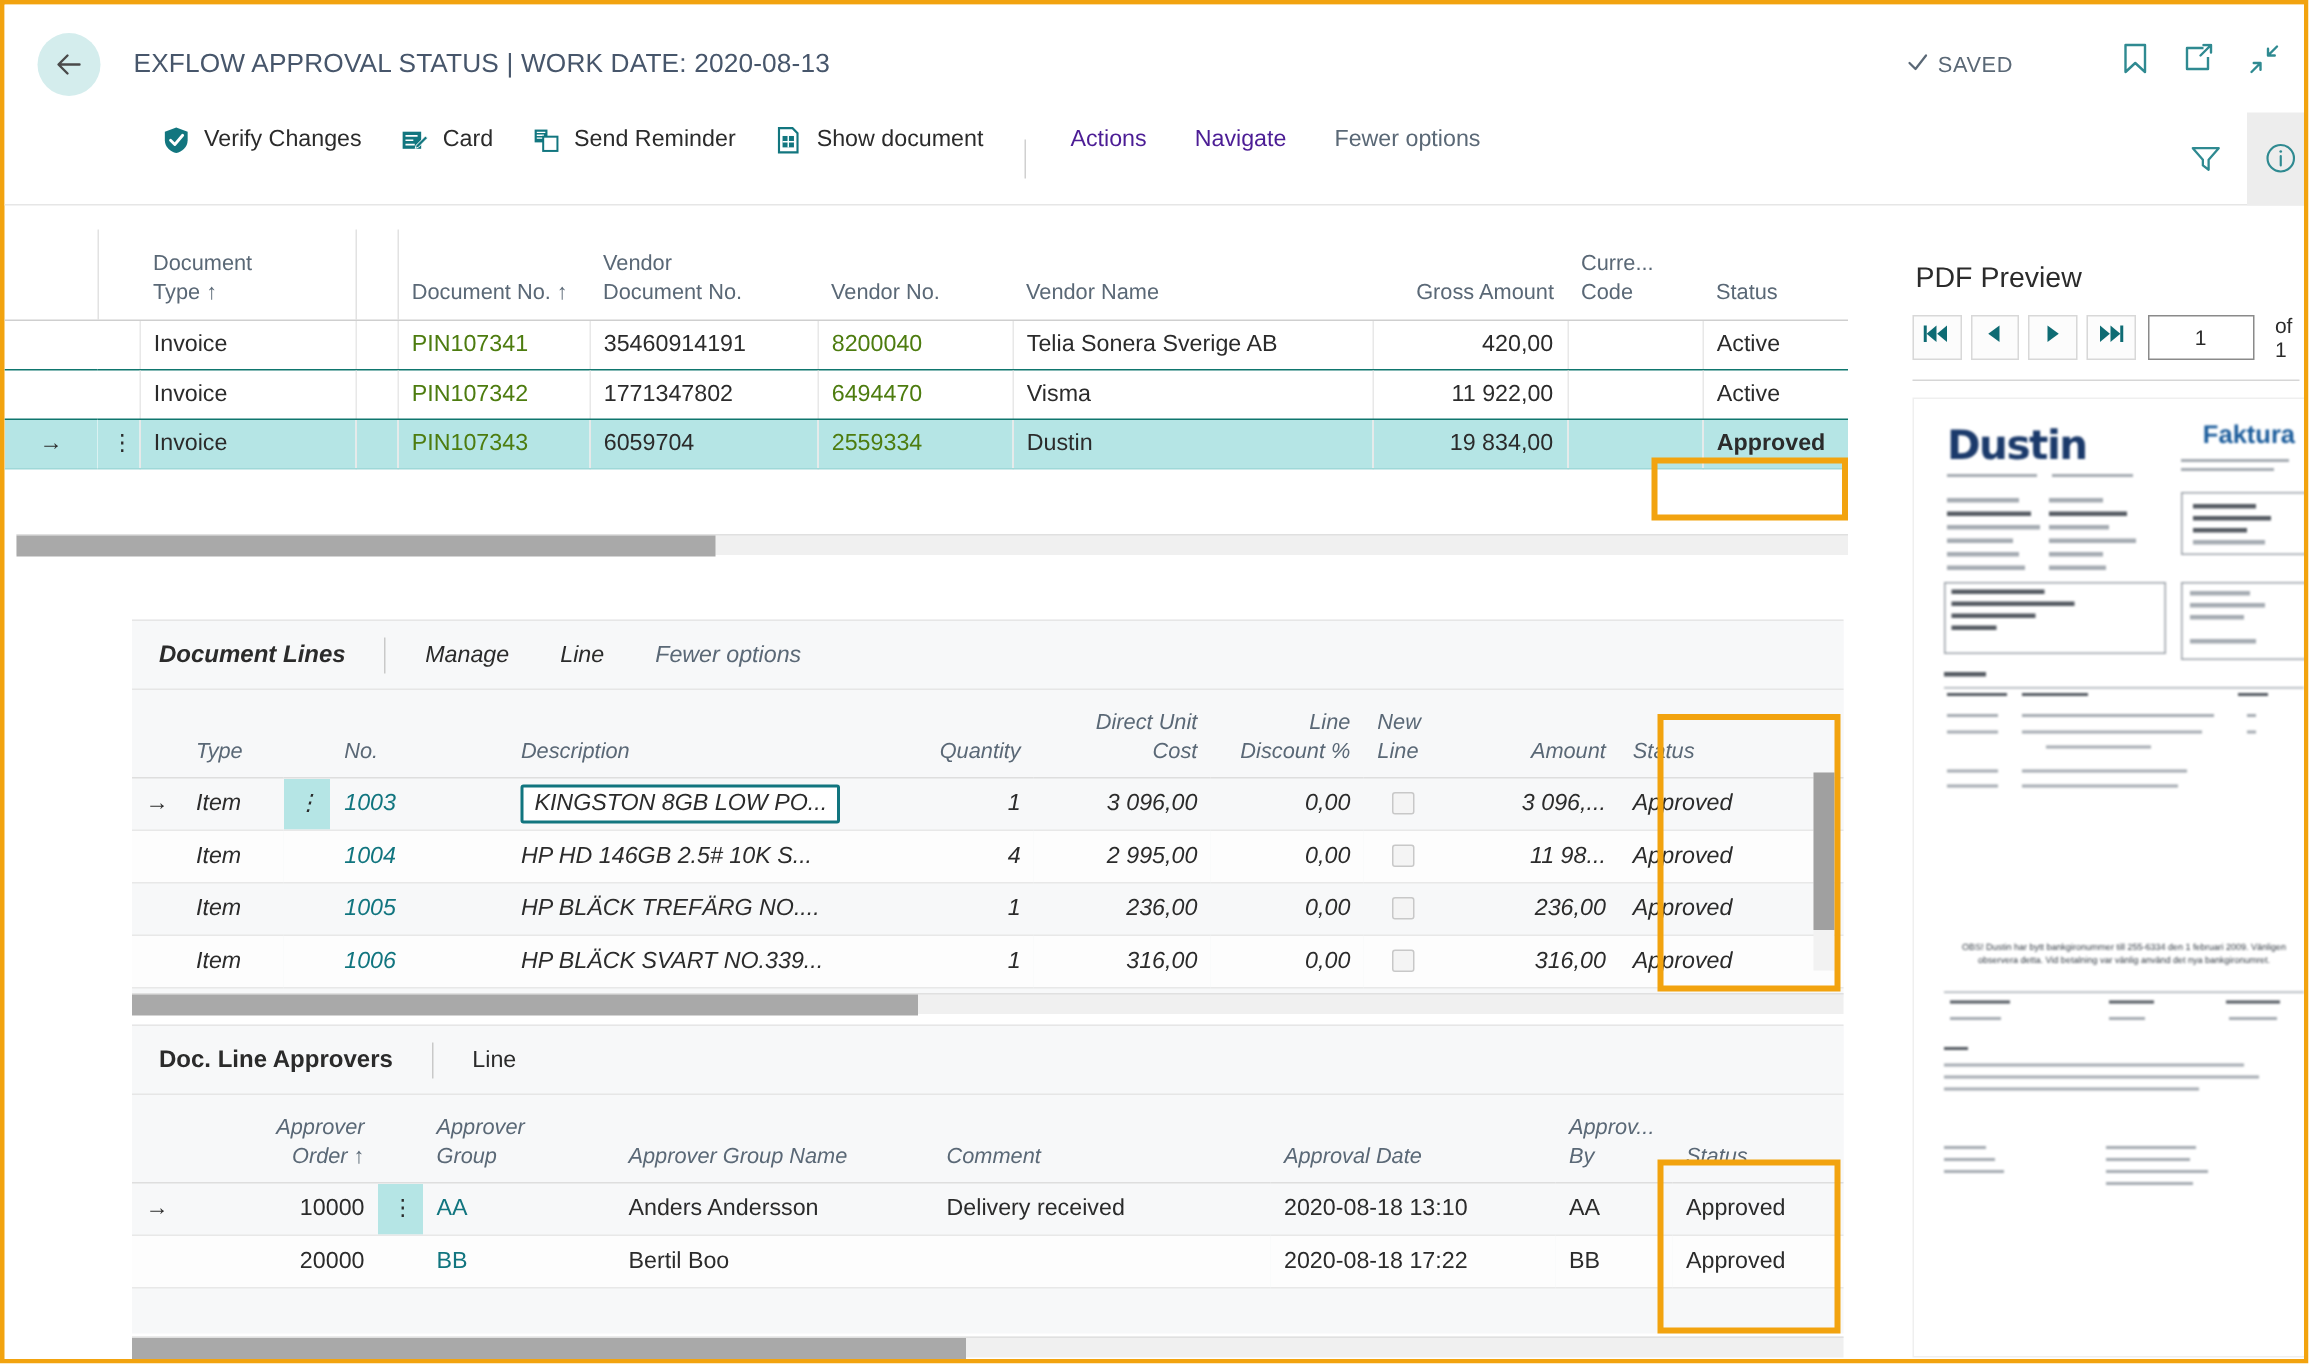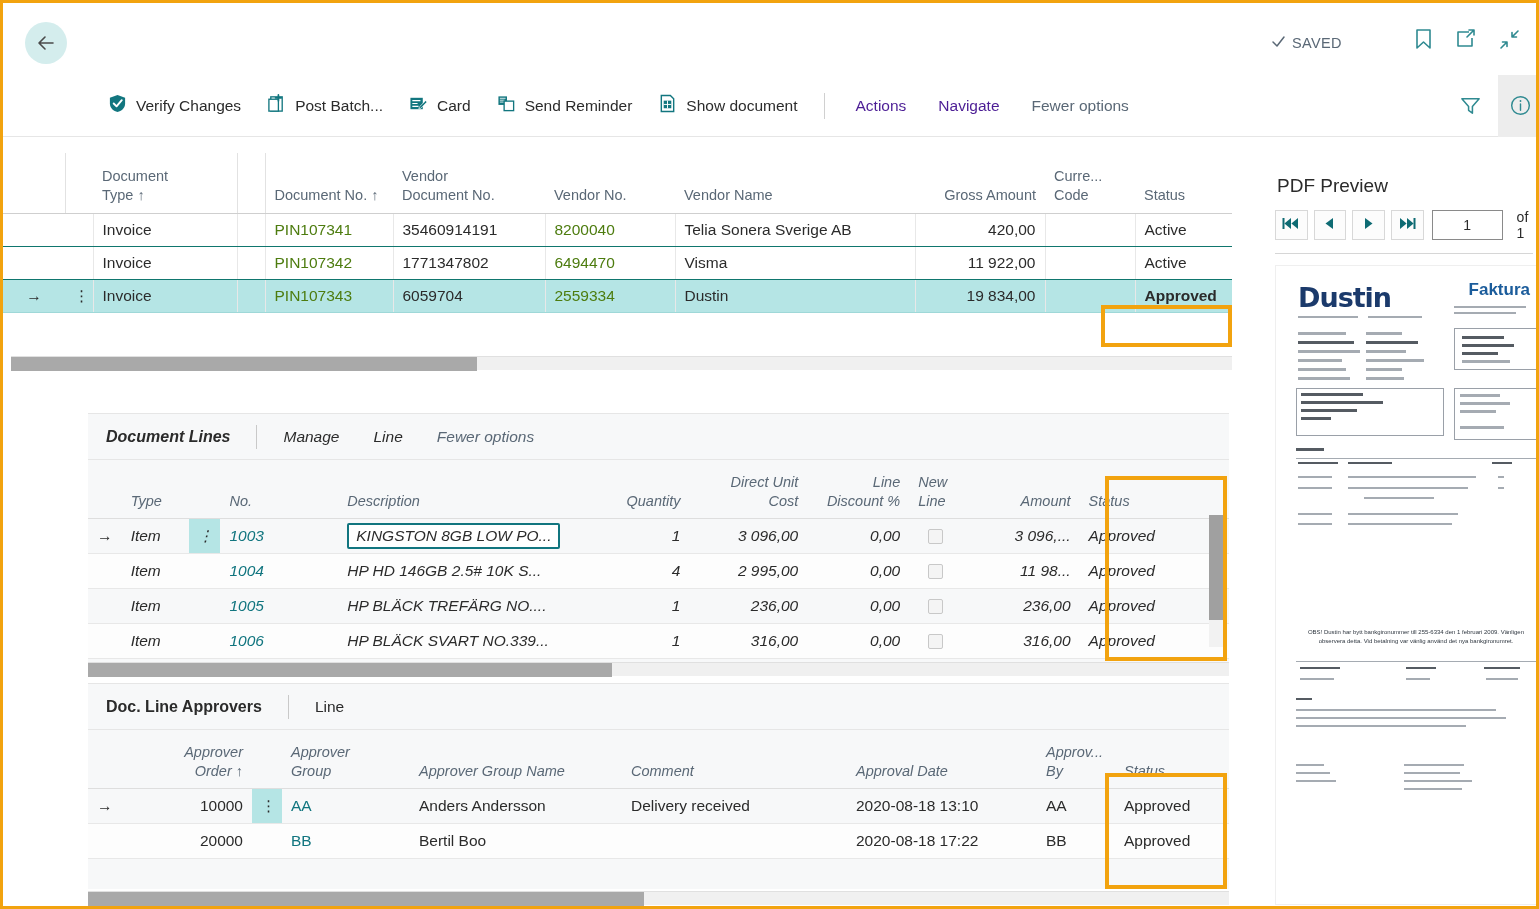--- a/index.html
+++ b/index.html
@@ -46,21 +46,21 @@
   .hdr-icons .ic { cursor: pointer; }
 
   
   .cmdbar {
     position: absolute; left: 0; top: 72px; width: 1539px; height: 62px;
     background: #ffffff;
     border-bottom: 1px solid #E6E6E6;
     display: flex; align-items: center;
   }
   .cmd {
-    display: flex; align-items: center; gap: 9px;
+    display: flex; gap: 9px;
     padding: 0 13px; height: 44px;
     font-size: 15.5px; color: #2B2B2B; cursor: pointer;
     white-space: nowrap;
   }
   .cmd:first-child { margin-left: 92px; }
   .cmd.plain { color: #4c1d95; padding: 0 16px; }
   .cmd.dim { color: #5A6876; }
   .cmd-sep {
     width: 1px; height: 26px; background: #D0D0D0; margin: 0 14px;
   }
@@ -222,20 +222,21 @@
 <div id="app">
 
   <div class="header">
     <div class="back-btn">
       <span>
         <svg width="24" height="24" viewBox="0 0 24 24" fill="none" stroke="#4A4A4A" stroke-width="1.6">
           <path d="M19 12 H6 M11 6 L5 12 L11 18" stroke-linecap="round" stroke-linejoin="round"></path>
         </svg>
       </span>
     </div>
+    <div class="page-title">EXFLOW APPROVAL STATUS | WORK DATE: 2020-08-13</div>
 
     <div class="saved-wrap">
       <span>
         <svg width="17" height="17" viewBox="0 0 17 17" fill="none" stroke="#5A6876" stroke-width="1.5">
           <path d="M3 9 L7 13 L14 4" stroke-linecap="round" stroke-linejoin="round"></path>
         </svg>
       </span>
       <span>SAVED</span>
     </div>
 
@@ -264,30 +265,20 @@
     <div class="cmd">
       <span>
         <svg width="19" height="19" viewBox="0 0 20 20">
           <path d="M10 1 L18 4 V10 C18 15 14 18 10 19 C6 18 2 15 2 10 V4 Z" fill="#12767F"></path>
           <path d="M6 10 L9 13 L14.5 6.5" stroke="#fff" stroke-width="2" fill="none" stroke-linecap="round" stroke-linejoin="round"></path>
         </svg>
       </span>
       <span>Verify Changes</span>
     </div>
 
-    <div class="cmd">
-      <span>
-        <svg width="19" height="19" viewBox="0 0 20 20">
-          <rect x="4" y="3" width="12" height="15" fill="#fff" stroke="#12767F" stroke-width="1.4"></rect>
-          <rect x="2" y="5.5" width="10" height="12.5" fill="#fff" stroke="#12767F" stroke-width="1.4"></rect>
-          <path d="M12 1 V7 M9 4 H15" stroke="#12767F" stroke-width="1.8" stroke-linecap="round"></path>
-        </svg>
-      </span>
-      <span>Post Batch...</span>
-    </div>
 
     <div class="cmd">
       <span>
         <svg width="19" height="19" viewBox="0 0 20 20">
           <rect x="1.5" y="4" width="13" height="12" fill="#12767F"></rect>
           <path d="M3.5 7 H12 M3.5 10 H9 M3.5 13 H10" stroke="#fff" stroke-width="1.2"></path>
           <path d="M11 13.5 L17.5 7 L19 8.5 L12.5 15 L10.3 15.7 Z" fill="#12767F" stroke="#fff" stroke-width="0.7"></path>
         </svg>
       </span>
       <span>Card</span>

